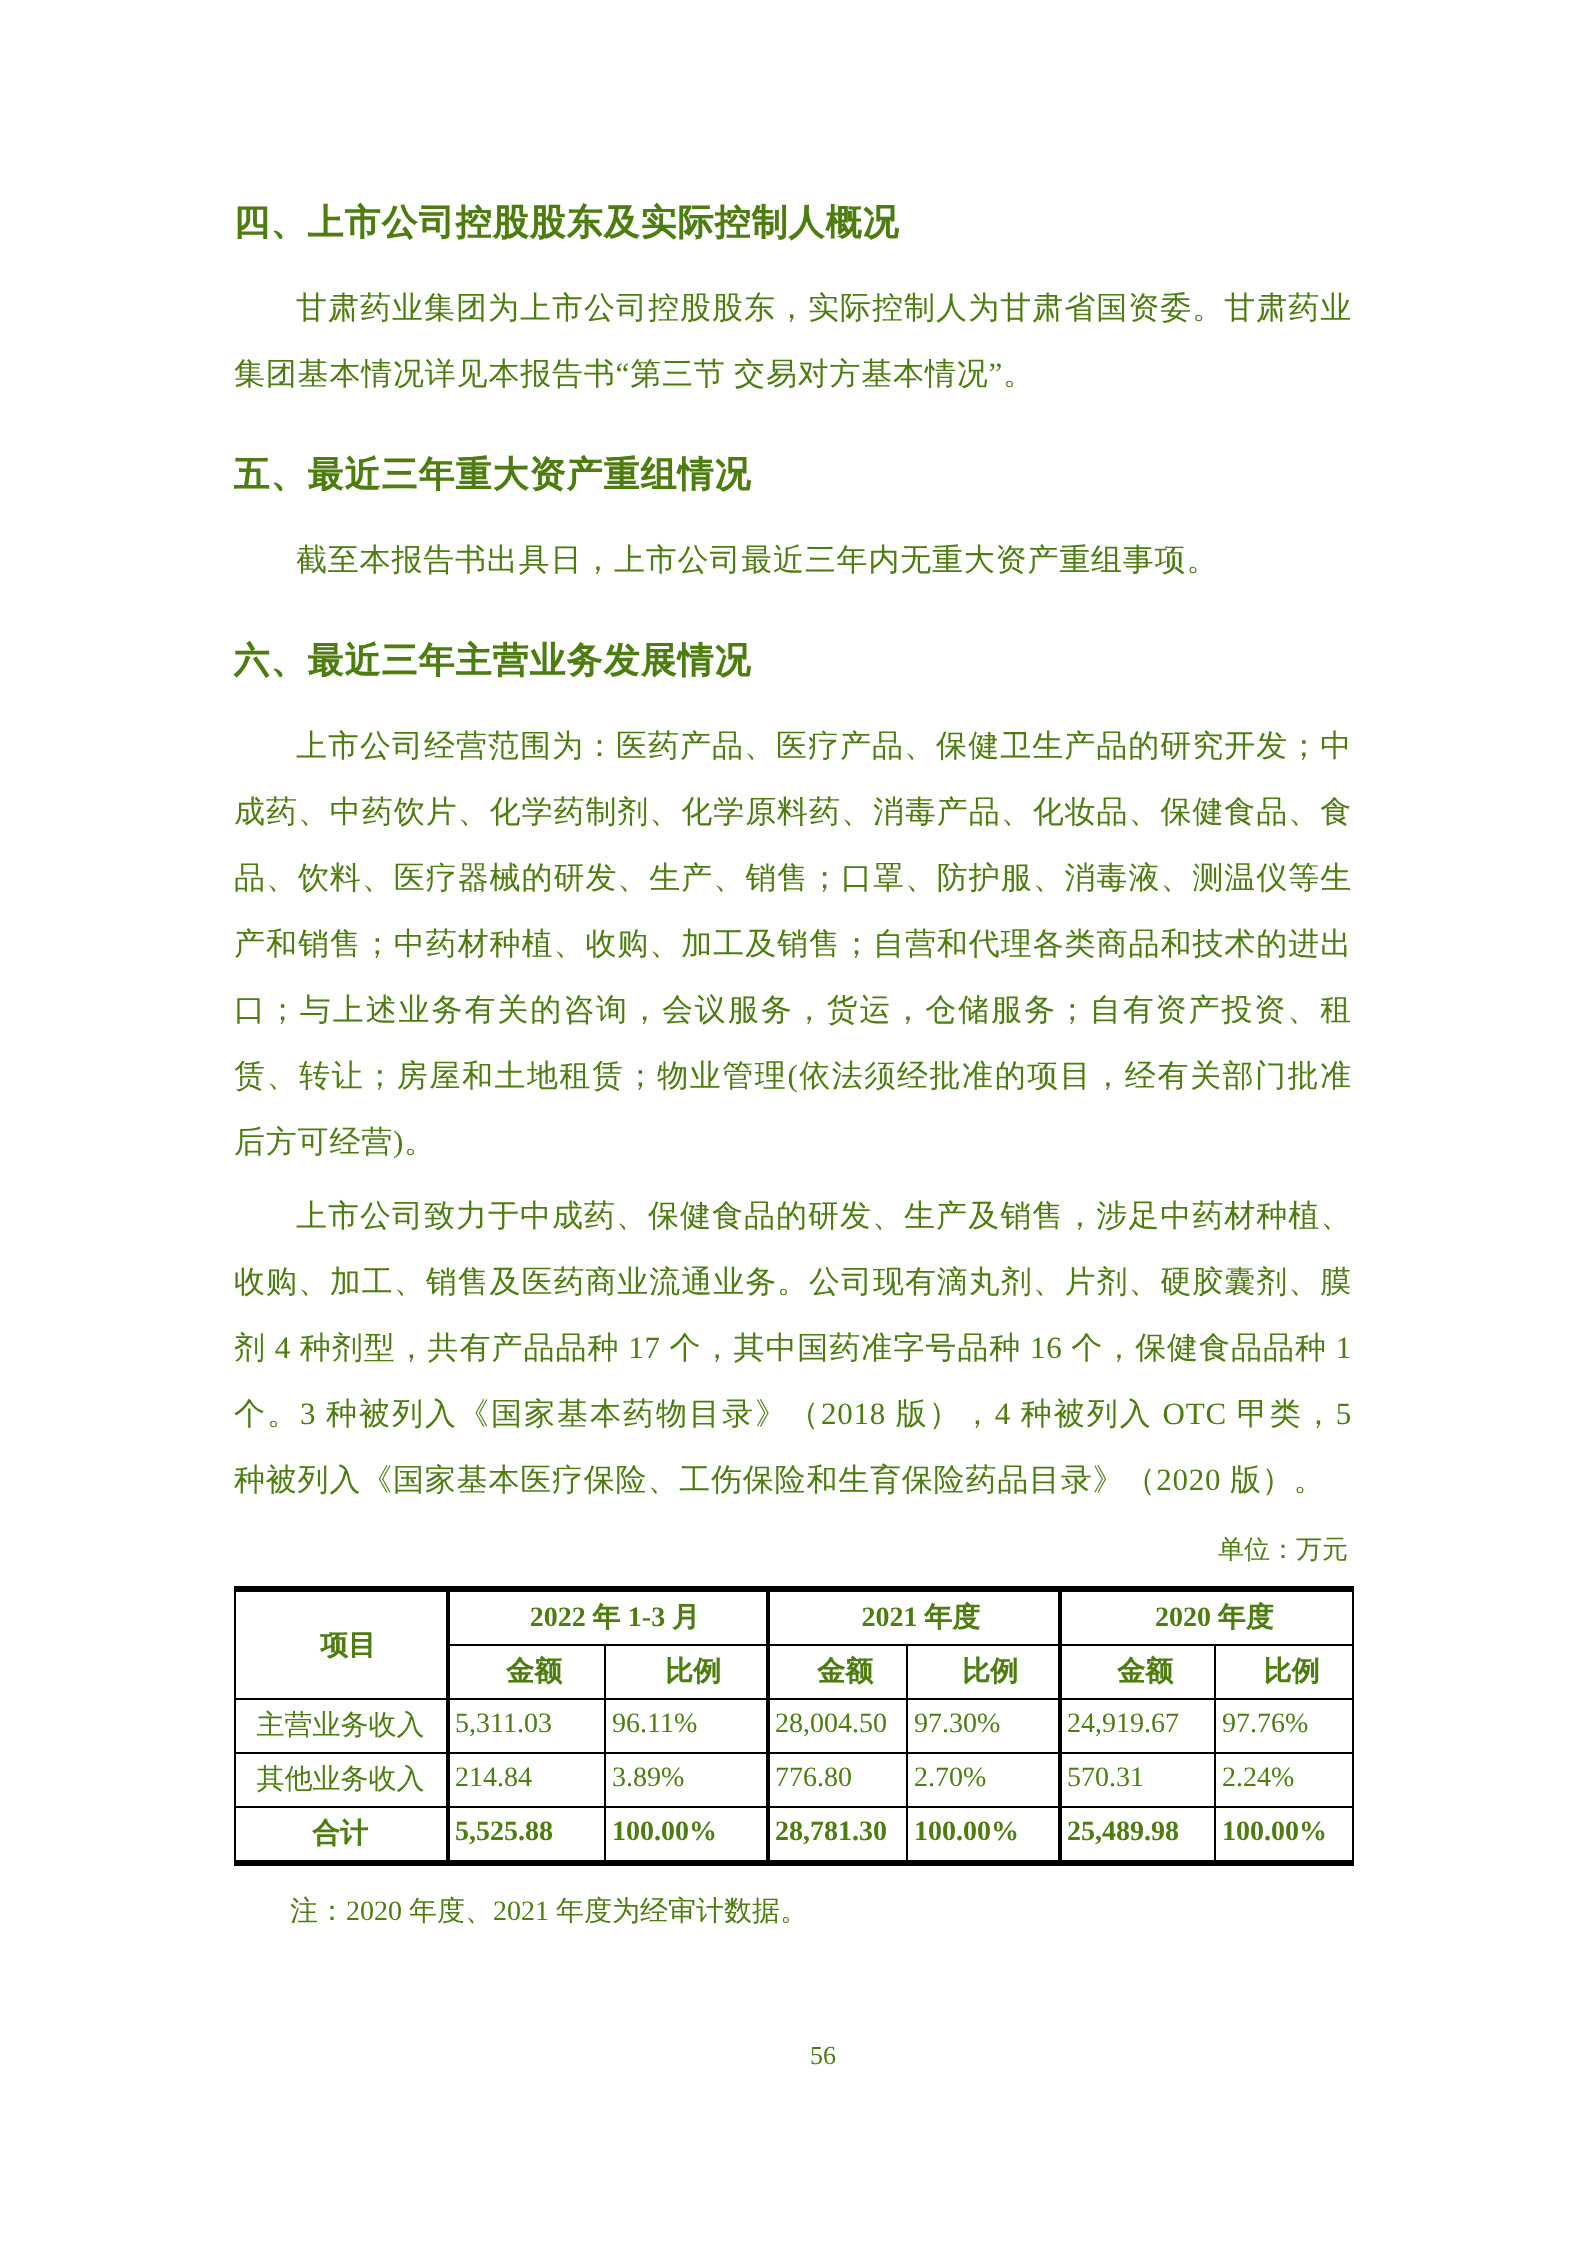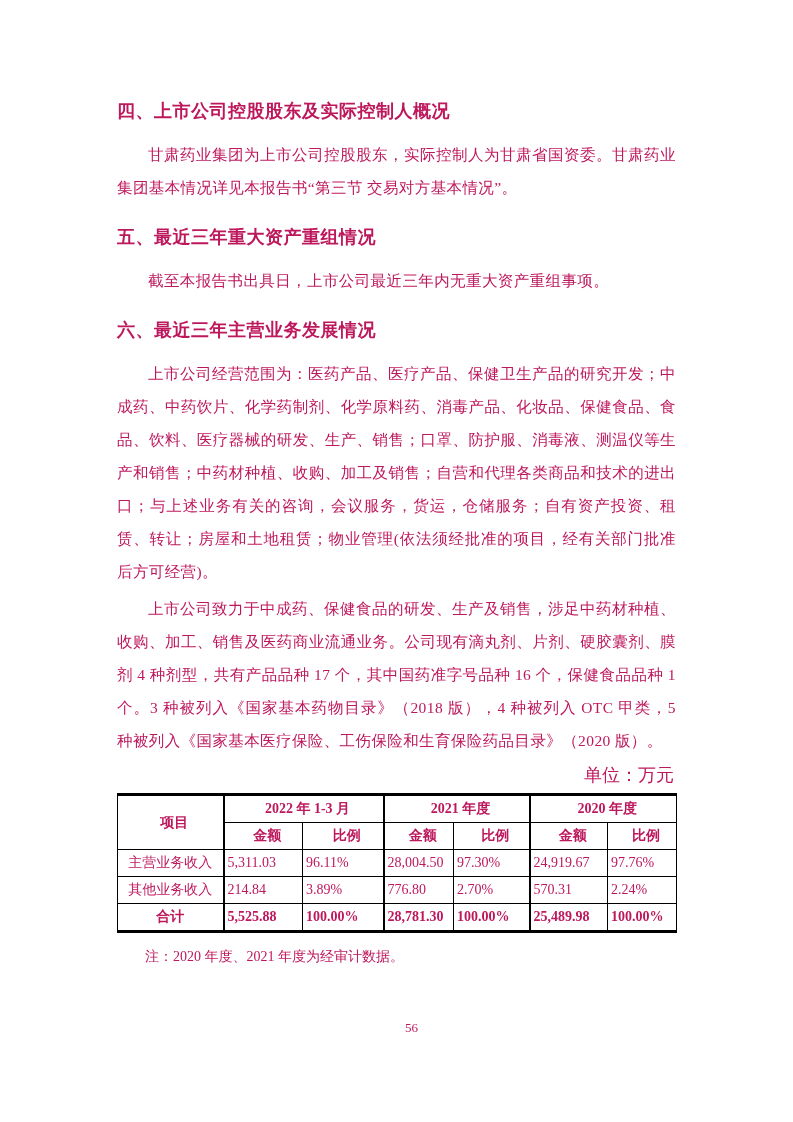--- a/index.html
+++ b/index.html
@@ -7,21 +7,21 @@
     padding: 0;
     background: #e8e8e8;
   }
   .page {
     width: 793px;
     height: 1122px;
     background: #ffffff;
     position: relative;
     margin: 0 auto;
     overflow: hidden;
-    color: #be185d;
+    color: #4d7c0f;
     font-family: "Liberation Serif", "DejaVu Serif", serif;
   }
   .content {
     position: absolute;
     left: 117px;
     top: 0;
     width: 559px;
     padding-top: 78px;
   }
   .section-heading {
@@ -35,21 +35,21 @@
   .body-para {
     font-size: 15.5px;
     line-height: 33px;
     text-align: justify;
     text-indent: 2em;
     margin: 0 0 4px 0;
     letter-spacing: 0.4px;
   }
   .unit-label {
     text-align: right;
-    font-size: 18px;
+    font-size: 13px;
     line-height: 24px;
     margin: 6px 2px 6px 0;
   }
   table.fin-table {
     width: 100%;
     border-collapse: collapse;
     table-layout: fixed;
     font-size: 14px;
     border-top: 3px solid #000;
     border-bottom: 3px solid #000;

